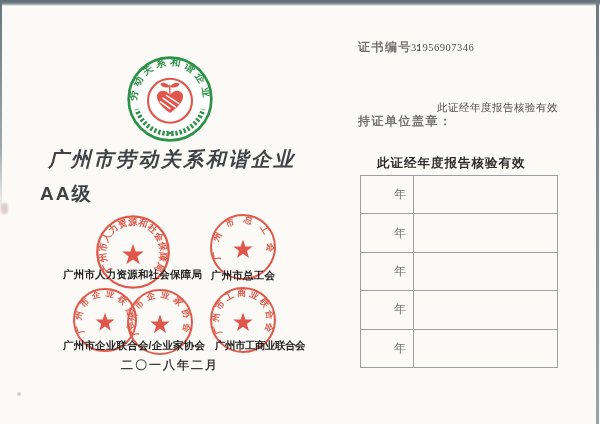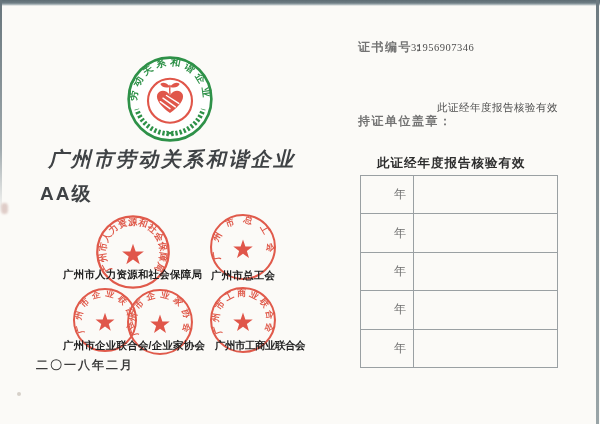--- a/index.html
+++ b/index.html
@@ -61,21 +61,21 @@
   .sp0{font-size:12px;letter-spacing:.5px;}
   .sp1{font-size:13px;letter-spacing:12px;}
   .sp2{font-size:13px;letter-spacing:6px;}
   .sp3{font-size:13px;letter-spacing:4px;}
   
   .cap{
     position:absolute;font-size:10.5px;font-weight:bold;color:#222222;
     letter-spacing:.2px;white-space:nowrap;
   }
   .date-line{
-    position:absolute;left:36px;top:357px;width:268px;text-align:left;
+    position:absolute;left:36px;top:357px;width:268px;text-align:center;
     font-size:12px;font-weight:bold;color:#3c3c3c;letter-spacing:2px;
   }
   
   .fld-label{
     position:absolute;font-size:12px;font-weight:bold;color:#737373;
     letter-spacing:1.5px;white-space:nowrap;
   }
   .fld-value{
     position:absolute;font-family:"Liberation Serif", serif;
     font-size:10.5px;color:#4f4f4f;letter-spacing:.5px;white-space:nowrap;

